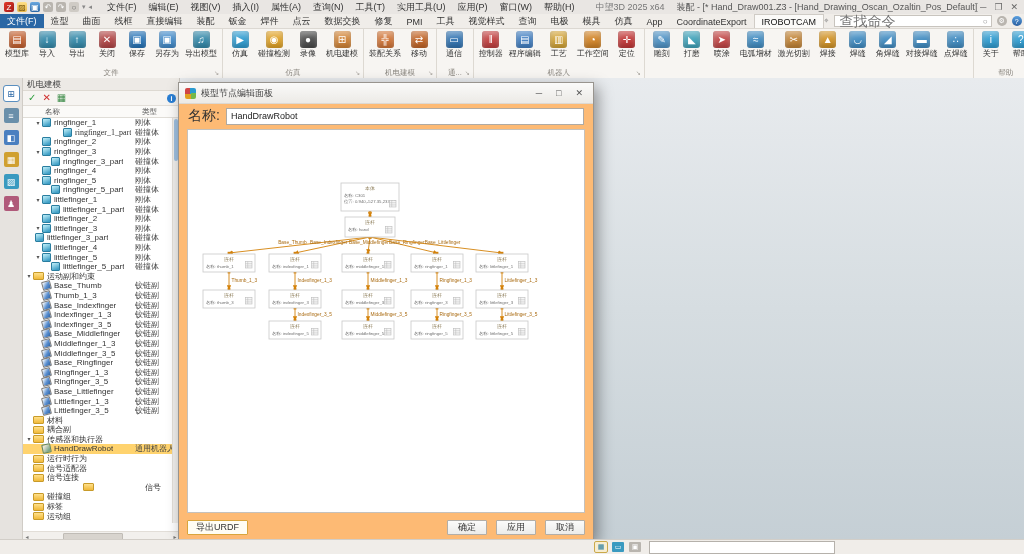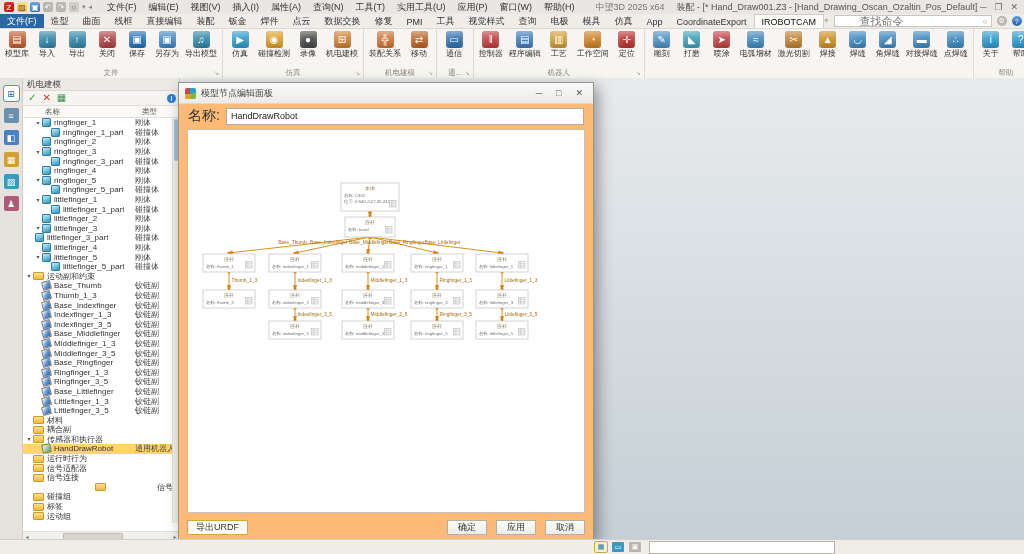--- a/index.html
+++ b/index.html
@@ -19,21 +19,21 @@
 
   
   .tabsrow{height:14px;display:flex;align-items:stretch;background:#f0ede9;border-bottom:1px solid #dcd8d2;font-size:9px;}
   .tabs{display:flex;align-items:stretch;}
   .tab{padding:1px 7px 0;display:flex;align-items:center;color:#333;cursor:default;white-space:nowrap;}
   .tab.file{background:#2a67a5;color:#fff;}
   .tab.active{background:#fbfaf8;border:1px solid #d0ccc6;border-bottom:none;color:#111;}
   .tabsrow-right{margin-left:auto;display:flex;align-items:center;gap:5px;padding-right:3px;}
   .pin-icon{color:#8a8a8a;font-size:8px;}
   .cmdsearch{display:flex;align-items:center;background:#fff;border:1px solid #c8c4be;height:10px;width:150px;padding:0 3px;}
-  .cmdsearch input{border:none;outline:none;flex:1;font-size:11px;width:100%;background:transparent;color:#333;margin-left:20px;}
+  .cmdsearch input{border:none;outline:none;flex:1;font-size:14px;width:100%;background:transparent;color:#333;}
   .cmdsearch .mag{color:#8a8a8a;font-size:8px;}
   .miniicon{width:10px;height:10px;border-radius:50%;display:flex;align-items:center;justify-content:center;font-size:7px;color:#fff;}
 
   
   .ribbon{height:49px;background:#f7f5f2;border-bottom:1px solid #cfcbc4;display:flex;align-items:stretch;overflow:hidden;}
   .rgroup{display:flex;flex-direction:column;border-right:1px solid #ddd9d2;padding:1px 2px 0;}
   .btnrow{display:flex;flex:1;align-items:flex-start;}
   .rbtn{display:flex;flex-direction:column;align-items:center;padding:1px 3px 0;min-width:24px;cursor:default;}
   .chip{width:17px;height:17px;border-radius:3px;color:#fff;font-size:10px;line-height:17px;text-align:center;margin-bottom:1px;box-shadow:inset 0 -4px 5px rgba(0,0,0,.18), inset 0 4px 5px rgba(255,255,255,.35);}
   .rlbl{font-size:8px;color:#333;line-height:9px;white-space:nowrap;}
@@ -361,21 +361,21 @@
         <span class="c2">类型</span>
       </div>
       <div class="tree">
         <div id="treerows">
             <div class="trow" style="padding-left: 11px;">
               <span class="arr">▾</span>
               <span class="ticon part"></span>
               <span class="nm">ringfinger_1</span>
               <span class="ty">刚体</span>
             </div>
-            <div class="trow" style="padding-left: 20px;">
+            <div class="trow" style="padding-left: 32px; font-family: Liberation Serif, serif;">
               <span class="arr"></span>
               <span class="ticon part"></span>
               <span class="nm">ringfinger_1_part</span>
               <span class="ty">碰撞体</span>
             </div>
             <div class="trow" style="padding-left: 11px;">
               <span class="arr"></span>
               <span class="ticon part"></span>
               <span class="nm">ringfinger_2</span>
               <span class="ty">刚体</span>
@@ -576,21 +576,21 @@
             <div class="trow" style="padding-left: 2px;">
               <span class="arr"></span>
               <span class="ticon folder"></span>
               <span class="nm">信号适配器</span>
             </div>
             <div class="trow" style="padding-left: 2px;">
               <span class="arr"></span>
               <span class="ticon folder"></span>
               <span class="nm">信号连接</span>
             </div>
-            <div class="trow" style="padding-left: 16px; gap: 48px;">
+            <div class="trow" style="padding-left: 4px; gap: 48px;">
               <span class="arr"></span>
               <span class="ticon folder"></span>
               <span class="nm">信号</span>
             </div>
             <div class="trow" style="padding-left: 2px;">
               <span class="arr"></span>
               <span class="ticon folder"></span>
               <span class="nm">碰撞组</span>
             </div>
             <div class="trow" style="padding-left: 2px;">

